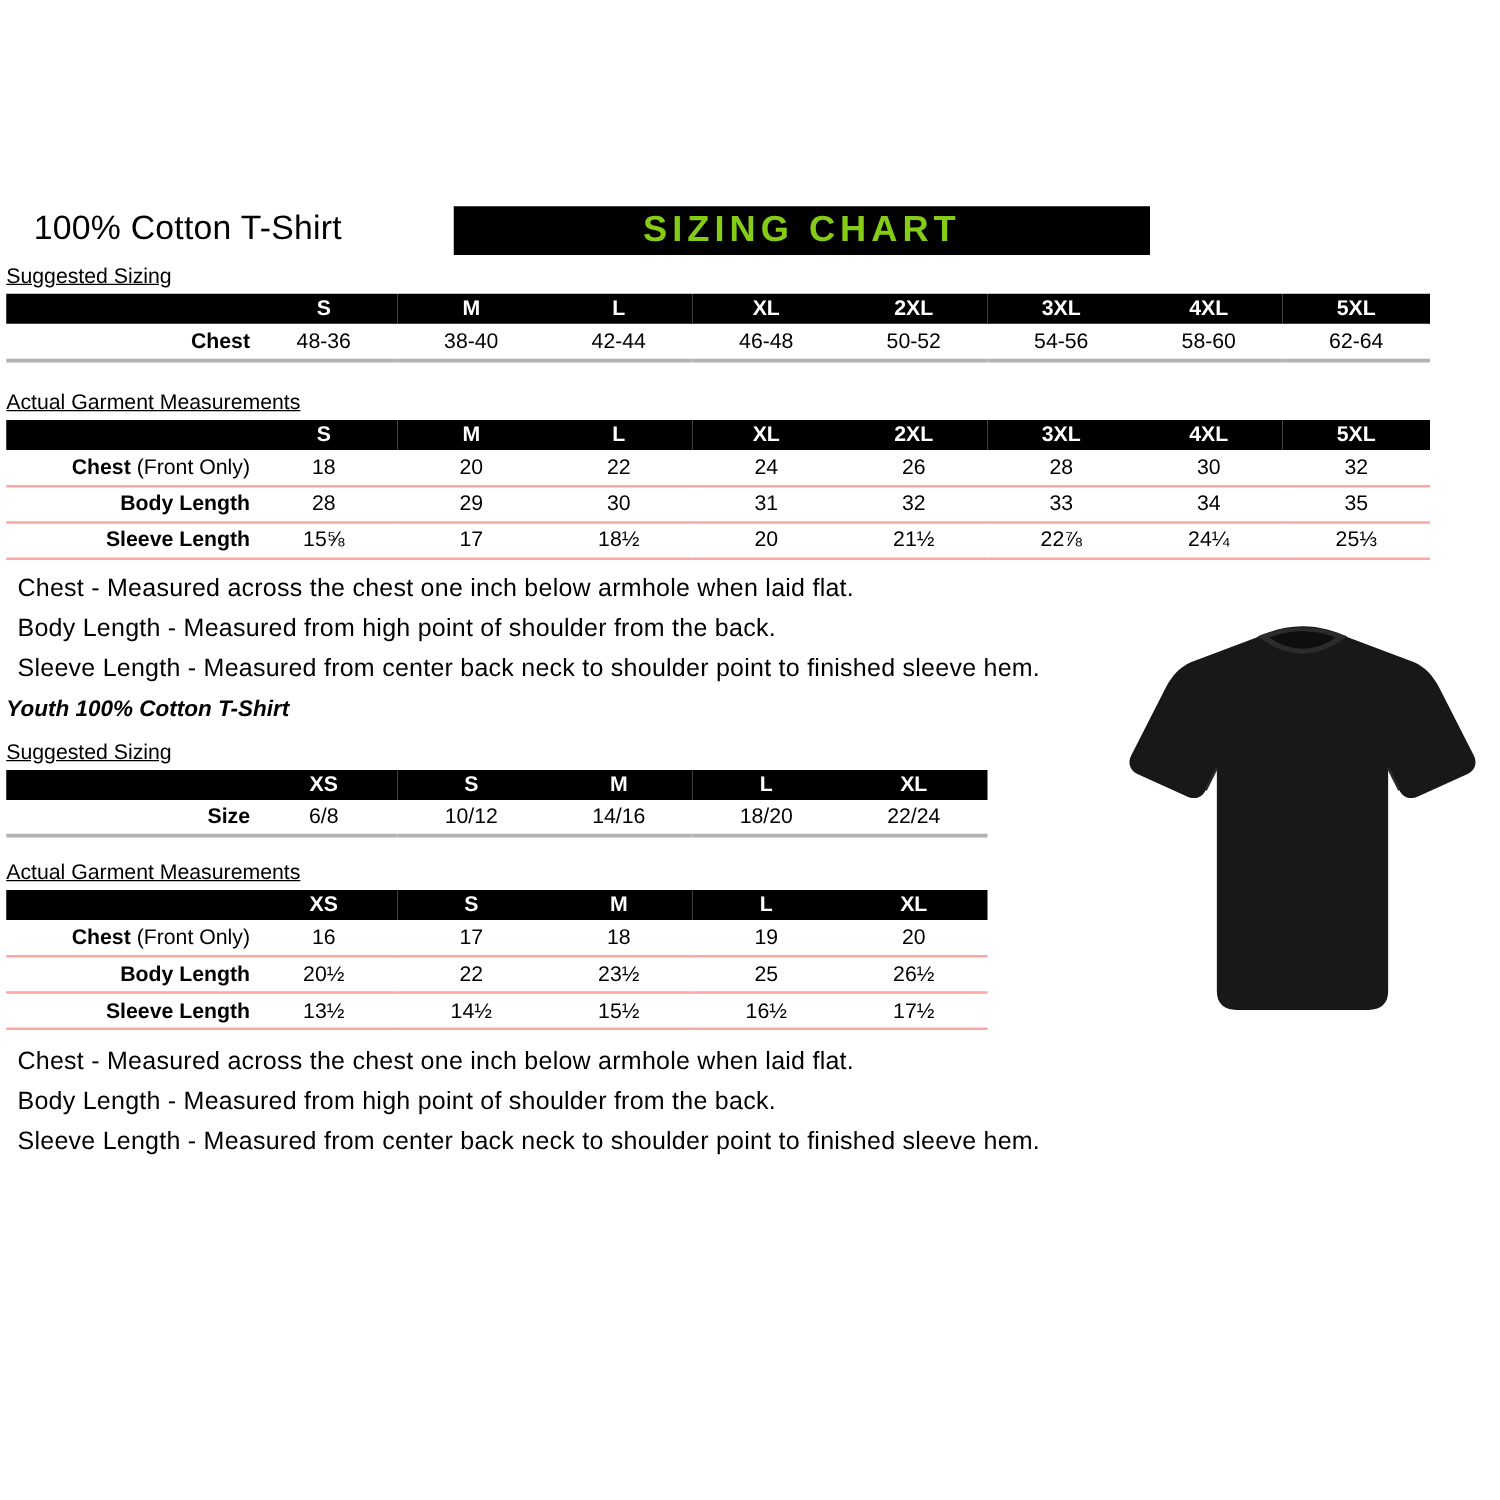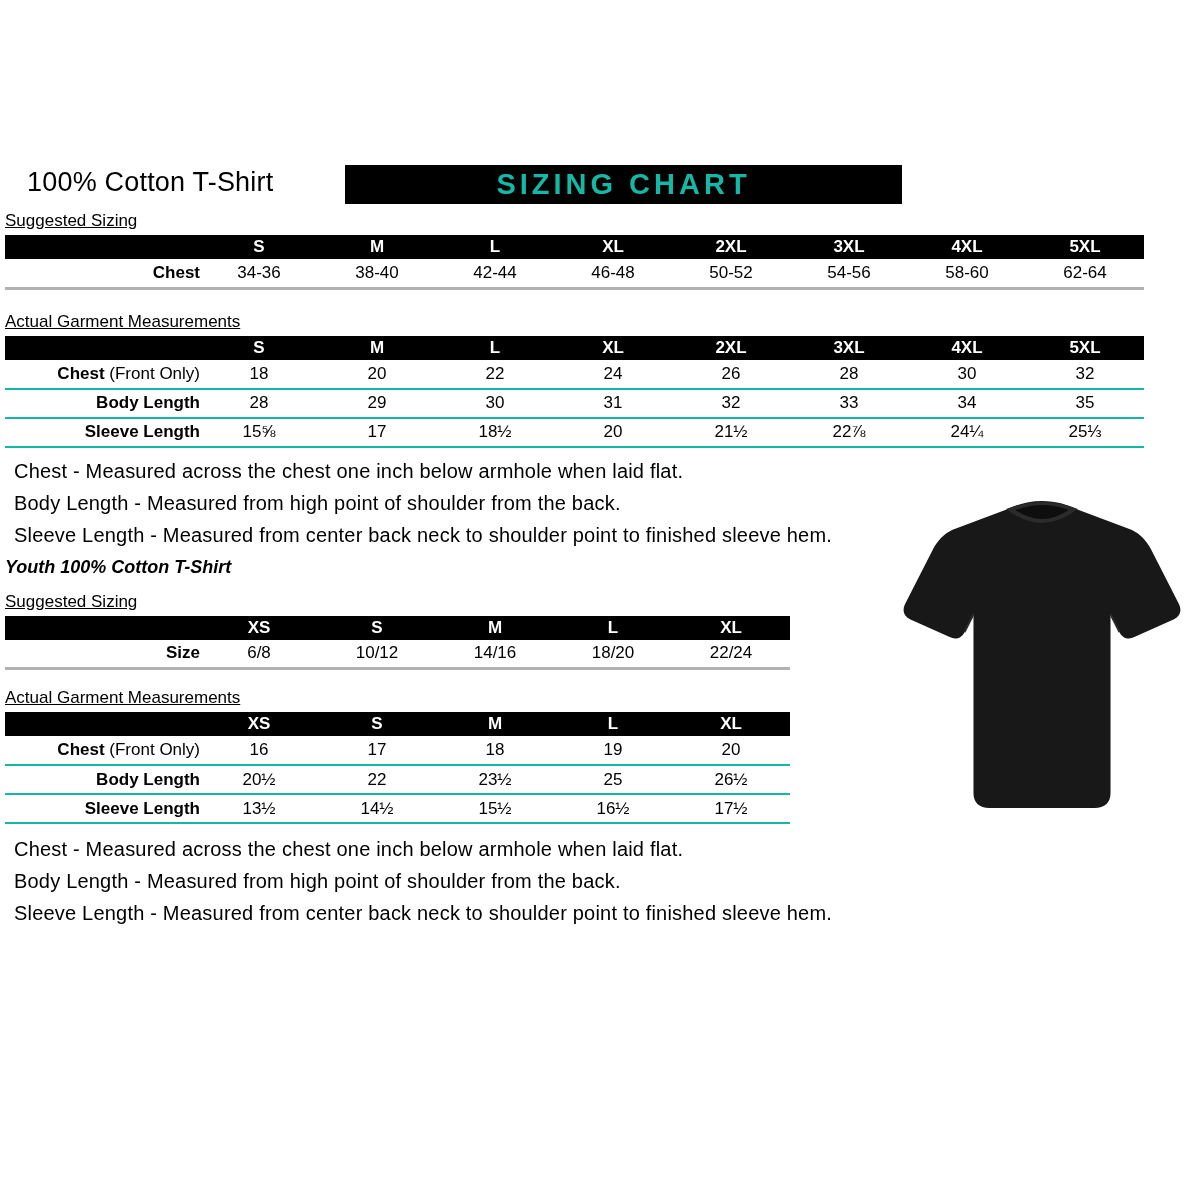--- a/index.html
+++ b/index.html
@@ -3,34 +3,34 @@
 <meta charset="utf-8">
 <style>
   * { margin:0; padding:0; box-sizing:border-box; }
   html,body { width:1200px; height:1200px; background:#fff; }
   body { font-family:"Liberation Sans", sans-serif; color:#000; position:relative; overflow:hidden; }
 
   .content { position:absolute; left:5px; top:165px; width:1140px; }
 
   .header-row { position:relative; height:42px; margin-bottom:4px; }
   .main-title { position:absolute; left:22px; top:2px; font-size:27px; font-weight:400; letter-spacing:0.2px; }
-  .banner { position:absolute; left:340px; top:0; width:557px; height:39px; background:#000; color:#14b8a6;
+  .banner { position:absolute; left:358px; top:0; width:557px; height:39px; background:#000; color:#84cc16;
             font-size:29px; font-weight:bold; letter-spacing:4px; text-align:center; line-height:39px; }
 
   .section-label { font-size:17px; margin:3px 0 4px 0;text-decoration:underline; }
 
   table { border-collapse:collapse; table-layout:fixed; }
   .adult-table { width:1139px; }
   .youth-table { width:785px; }
   thead th { background:#000; color:#fff; font-weight:bold; font-size:17px; text-align:center; height:24px; }
   tbody td { font-size:17px; text-align:center; height:29px; vertical-align:middle; }
   .row-label { text-align:right; font-weight:bold; padding-left:11px; }
   .suffix { font-weight:400; }
   .suggested tbody td { border-bottom:3px solid #b2b2b2; }
-  .garment tbody td { border-bottom:2px solid #14b8a6; }
+  .garment tbody td { border-bottom:2px solid #fca5a5; }
 
   .notes { margin-top:12px; padding-left:9px; }
   .note { font-size:20px; margin-bottom:9px; letter-spacing:0.2px; }
 
   .youth-title { font-size:18px; font-weight:bold; margin:10px 0 14px 0;font-style:italic; }
   .gap-lg { margin-top:22px; }
   .gap-md { margin-top:18px; }
 
   .tee { position:absolute; left:898px; top:482px; width:288px; height:345px; }
   .tee svg { width:100%; height:100%; display:block; }
@@ -60,21 +60,21 @@
         <th>XL</th>
         <th>2XL</th>
         <th>3XL</th>
         <th>4XL</th>
         <th>5XL</th>
       </tr>
     </thead>
     <tbody>
       <tr>
         <td class="row-label">Chest</td>
-        <td>34-36</td>
+        <td>48-36</td>
         <td>38-40</td>
         <td>42-44</td>
         <td>46-48</td>
         <td>50-52</td>
         <td>54-56</td>
         <td>58-60</td>
         <td>62-64</td>
       </tr>
     </tbody>
   </table>

